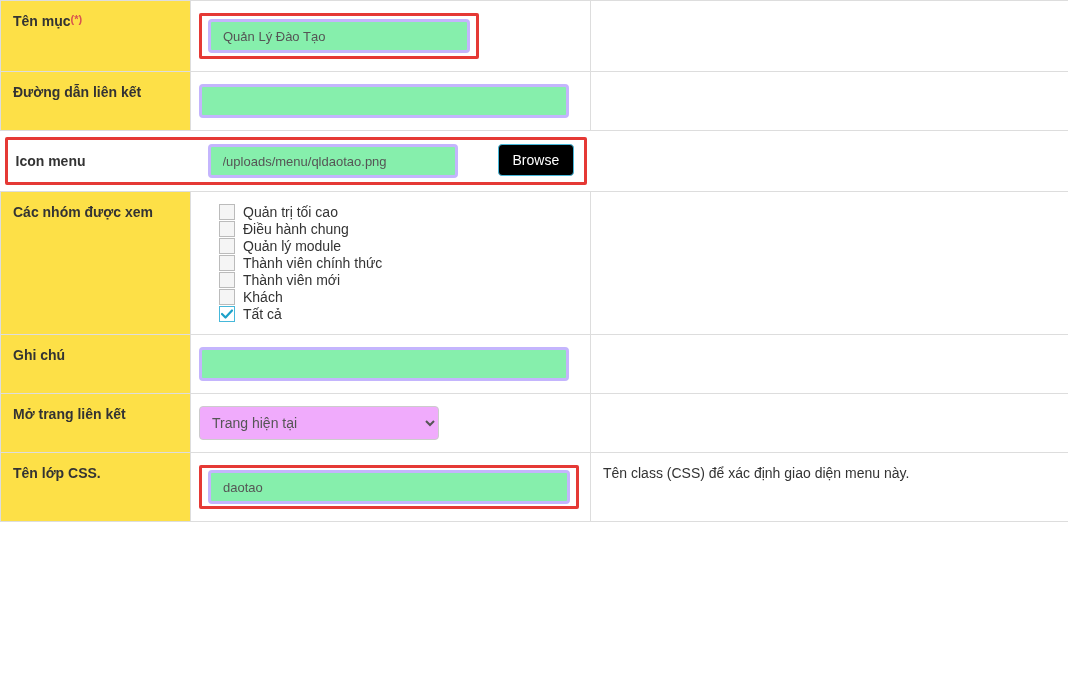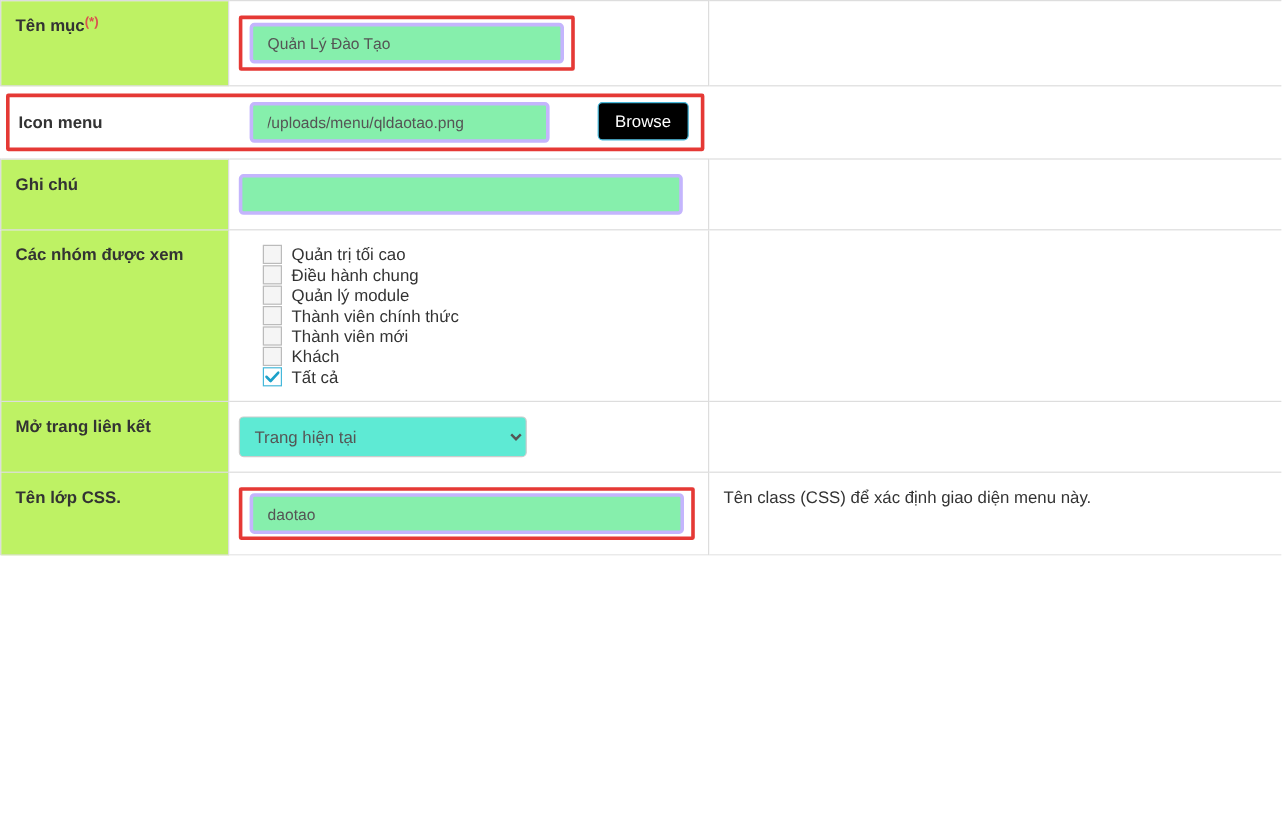--- a/index.html
+++ b/index.html
@@ -17,21 +17,21 @@
       border-top: 1px solid #ddd;
       border-bottom: 1px solid #ddd;
     }
     table.form-table > tbody > tr > td {
       padding: 12px 8px;
       vertical-align: top;
       background: #fff;
     }
     table.form-table > tbody > tr > td.label-cell {
       width: 190px;
-      background: #bef264;
+      background: #fde047;
       font-weight: bold;
       padding-left: 12px;
       border-right: 1px solid #ddd;
       border-left: 1px solid #ddd;
     }
     table.form-table > tbody > tr > td.input-cell {
       width: 400px;
       border-right: 1px solid #ddd;
     }
     table.form-table > tbody > tr > td.help-cell {
@@ -72,21 +72,21 @@
       padding: 7px 14px;
       font-size: 14px;
       cursor: pointer;
       margin-left: 32px;
     }
     select.form-control {
       height: 34px;
       padding: 6px 8px;
       font-size: 14px;
       color: #555;
-      background: #5eead4;
+      background: #f0abfc;
       border: 1px solid #ccc;
       border-radius: 4px;
     }
     .select-sm { width: 240px; }
     .select-lg { width: 370px; }
     .checkbox-list { display: flex; flex-direction: column; gap: 1px; }
     .checkbox-row {
       display: flex;
       align-items: center;
       gap: 8px;
@@ -130,44 +130,43 @@
     <span>Tên mục</span><span class="required">(*)</span>
   </td>
   <td class="input-cell">
     <span class="hl-box" style="width:280px;">
       <input class="form-control" style="max-width: 100%;" value="Quản Lý Đào Tạo">
     </span>
   </td>
   <td class="help-cell"></td>
 </tr>
 
+<tr>
+  <td class="label-cell">Đường dẫn liên kết</td>
+  <td class="input-cell">
+    <input class="form-control" value="" style="">
+  </td>
+  <td class="help-cell"></td>
+</tr>
 
 <tr class="row-icon">
   <td colspan="2" style="padding:6px 0 6px 0; background:#fff;">
     <div class="hl-row hl-padded" style="margin-left:4px; margin-right:4px;">
       <div style="width:178px; font-weight:bold; padding-left:4px;">Icon menu</div>
       <div class="file-row" style="flex:1;">
         <input class="form-control" value="/uploads/menu/qldaotao.png" style="">
         <button class="btn-browse">Browse</button>
       </div>
     </div>
   </td>
   <td class="help-cell"></td>
 </tr>
 
 
 <tr>
-  <td class="label-cell">Ghi chú</td>
-  <td class="input-cell">
-    <input class="form-control" value="" style="">
-  </td>
-  <td class="help-cell"></td>
-</tr>
-
-<tr>
   <td class="label-cell">Các nhóm được xem</td>
   <td class="input-cell">
     <div class="checkbox-list" style="padding-left:20px;">
 
     <div class="checkbox-row">
               <span class="ck"></span>
               <span>Quản trị tối cao</span>
             </div>
             <div class="checkbox-row">
               <span class="ck"></span>
@@ -196,20 +195,28 @@
                 </svg>
               </span>
               <span>Tất cả</span>
             </div>
           </div>
   </td>
   <td class="help-cell"></td>
 </tr>
 
 <tr>
+  <td class="label-cell">Ghi chú</td>
+  <td class="input-cell">
+    <input class="form-control" value="" style="">
+  </td>
+  <td class="help-cell"></td>
+</tr>
+
+<tr>
   <td class="label-cell">Mở trang liên kết</td>
   <td class="input-cell">
     <select class="form-control select-sm">
       <option>Trang hiện tại</option>
     </select>
   </td>
   <td class="help-cell"></td>
 </tr>
 
 

